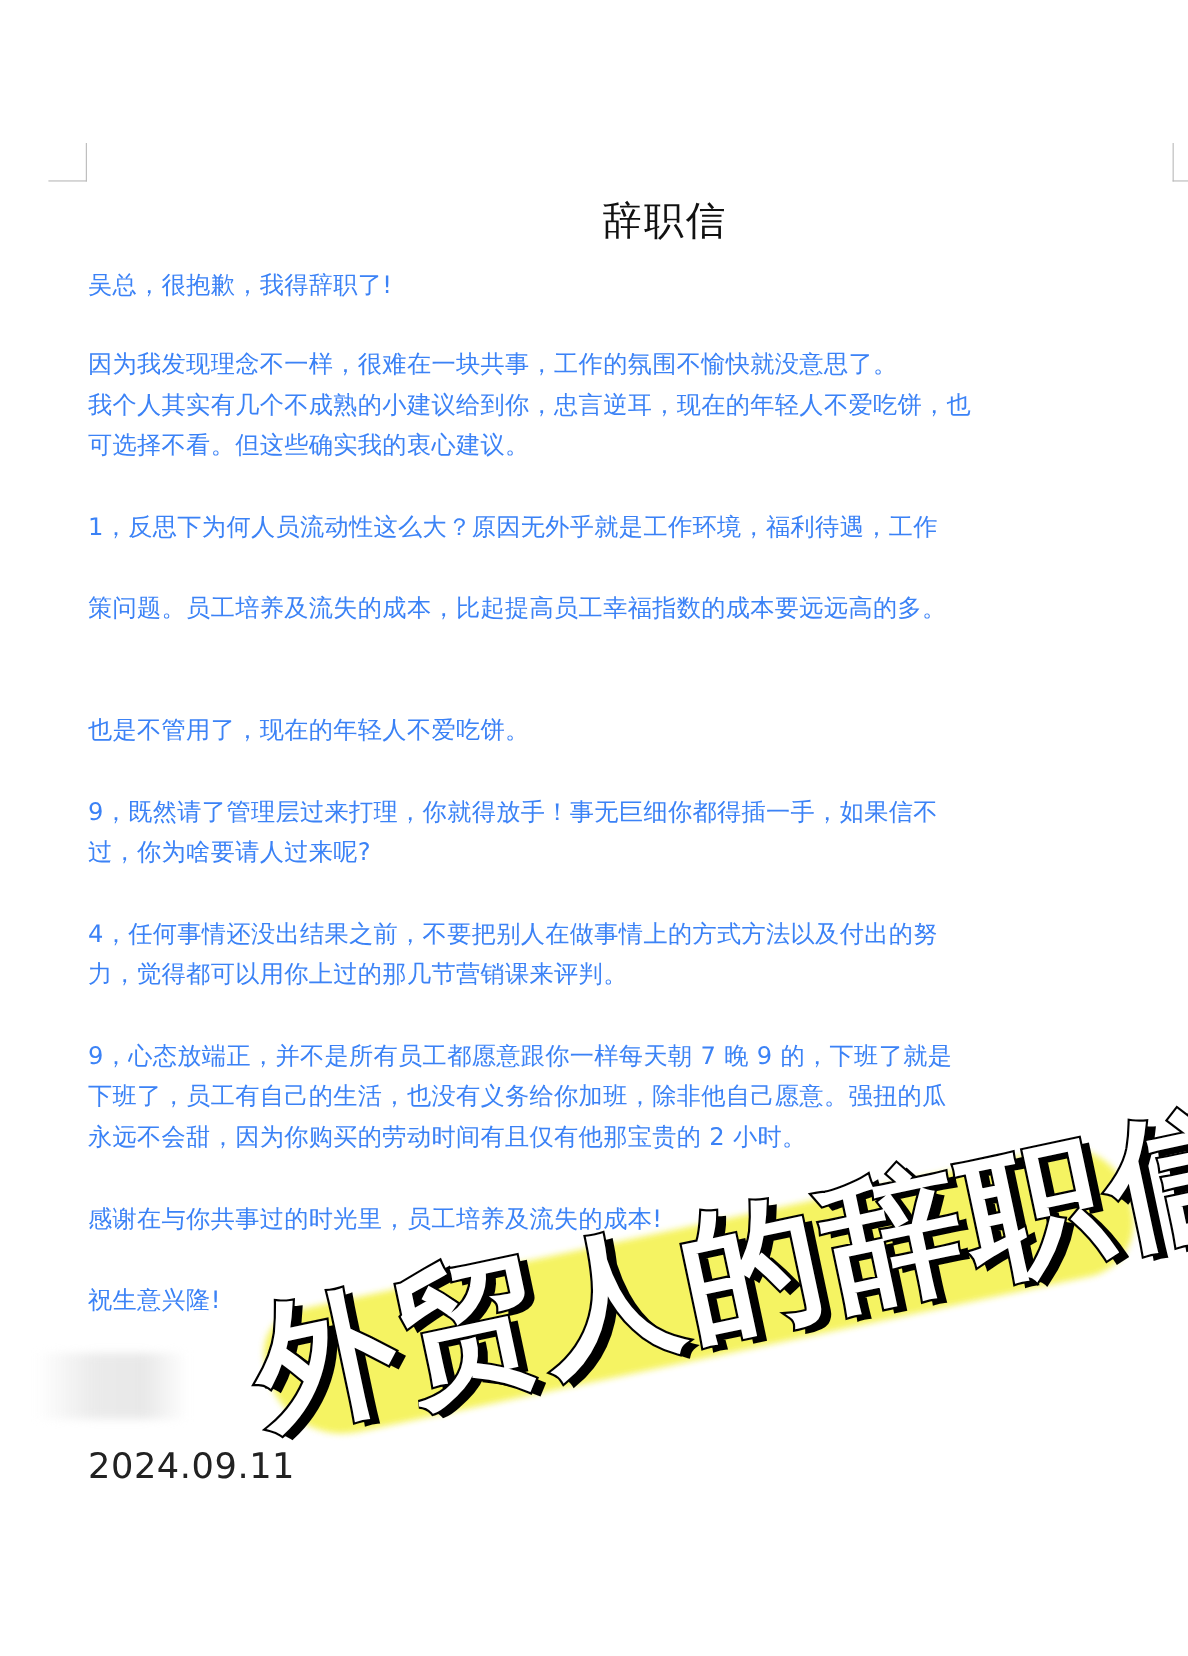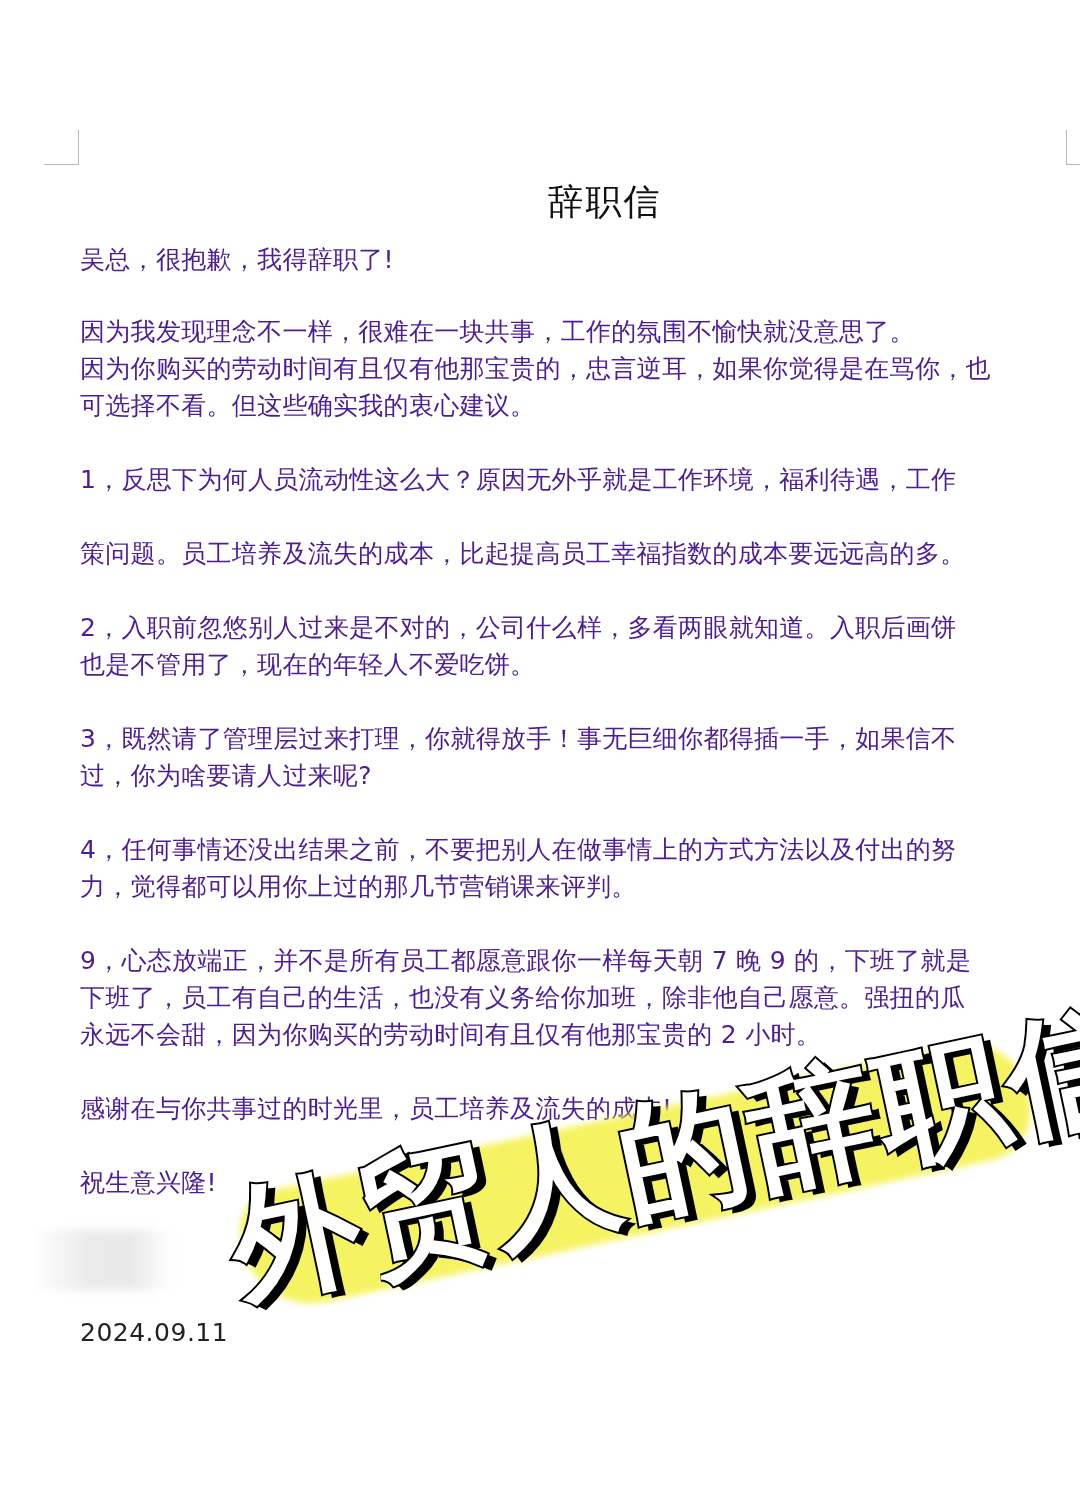--- a/index.html
+++ b/index.html
@@ -45,31 +45,31 @@
     text-align: center;
     font-size: 36px;
     line-height: 52px;
     letter-spacing: 2px;
     color: #111;
   }
   .line {
     position: absolute;
     left: 48px;
     width: 990px;
-    font-size: 25px;
+    font-size: 22px;
     line-height: 36px;
     white-space: nowrap;
-    color: #4c1d95;
+    color: #3b82f6;
     letter-spacing: 0.3px;
   }
   .date {
     position: absolute;
     left: 48px;
     top: 1315px;
-    font-size: 25px;
+    font-size: 32px;
     line-height: 36px;
     color: #222;
     letter-spacing: 0.5px;
   }
   .smudge {
     position: absolute;
     left: 0; top: 1230px;
     width: 140px; height: 60px;
     background: linear-gradient(90deg, rgba(235,235,235,0.0), rgba(232,232,232,0.9) 40%, rgba(230,230,230,0.9) 70%, rgba(240,240,240,0));
     filter: blur(4px);
@@ -115,30 +115,29 @@
 
 <div class="page">
   <div class="corner corner-tl"></div>
   <div class="corner corner-tr"></div>
 
   <div class="doc-title">辞职信</div>
 
   <div class="line" style="top:242px">吴总，很抱歉，我得辞职了!</div>
 
   <div class="line" style="top:314px">因为我发现理念不一样，很难在一块共事，工作的氛围不愉快就没意思了。</div>
-  <div class="line" style="top:351px">因为你购买的劳动时间有且仅有他那宝贵的，忠言逆耳，如果你觉得是在骂你，也</div>
+  <div class="line" style="top:351px">我个人其实有几个不成熟的小建议给到你，忠言逆耳，现在的年轻人不爱吃饼，也</div>
   <div class="line" style="top:388px">可选择不看。但这些确实我的衷心建议。</div>
 
   <div class="line" style="top:462px">1，反思下为何人员流动性这么大？原因无外乎就是工作环境，福利待遇，工作</div>
   <div class="line" style="top:536px">策问题。员工培养及流失的成本，比起提高员工幸福指数的成本要远远高的多。</div>
 
-  <div class="line" style="top:610px">2，入职前忽悠别人过来是不对的，公司什么样，多看两眼就知道。入职后画饼</div>
   <div class="line" style="top:647px">也是不管用了，现在的年轻人不爱吃饼。</div>
 
-  <div class="line" style="top:721px">3，既然请了管理层过来打理，你就得放手！事无巨细你都得插一手，如果信不</div>
+  <div class="line" style="top:721px">9，既然请了管理层过来打理，你就得放手！事无巨细你都得插一手，如果信不</div>
   <div class="line" style="top:758px">过，你为啥要请人过来呢?</div>
 
   <div class="line" style="top:832px">4，任何事情还没出结果之前，不要把别人在做事情上的方式方法以及付出的努</div>
   <div class="line" style="top:869px">力，觉得都可以用你上过的那几节营销课来评判。</div>
 
   <div class="line" style="top:943px">9，心态放端正，并不是所有员工都愿意跟你一样每天朝 7 晚 9 的，下班了就是</div>
   <div class="line" style="top:980px">下班了，员工有自己的生活，也没有义务给你加班，除非他自己愿意。强扭的瓜</div>
   <div class="line" style="top:1017px">永远不会甜，因为你购买的劳动时间有且仅有他那宝贵的 2 小时。</div>
 
   <div class="line" style="top:1091px">感谢在与你共事过的时光里，员工培养及流失的成本!</div>

